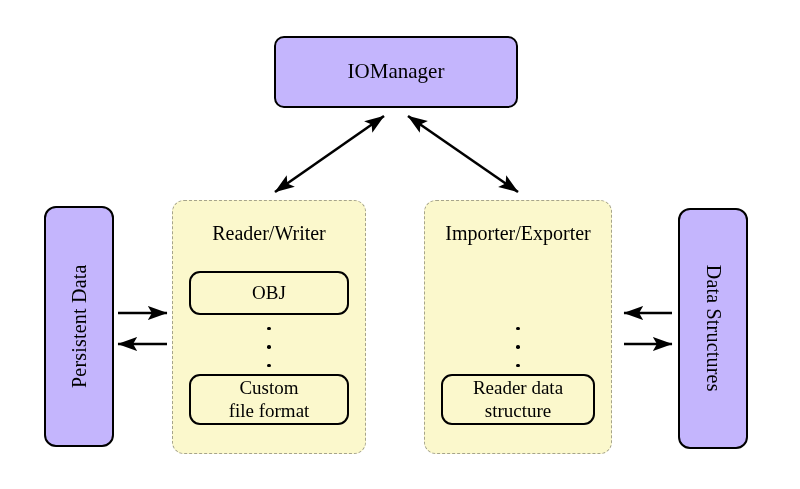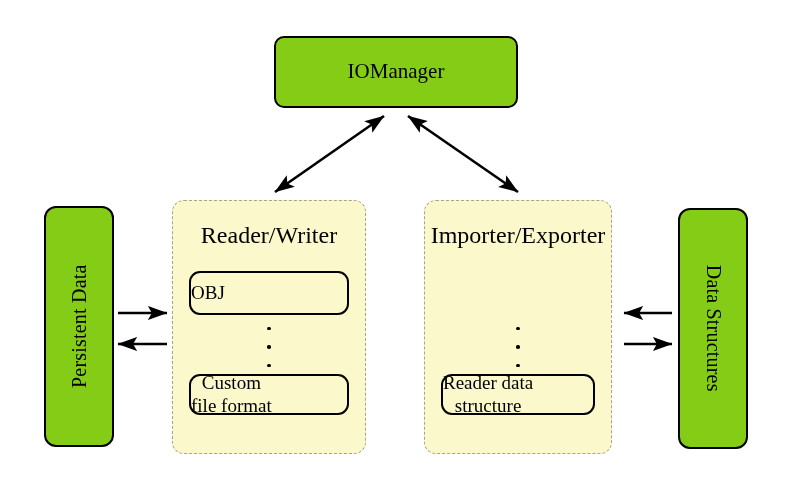--- a/index.html
+++ b/index.html
@@ -23,21 +23,21 @@
     width: 800px;
     height: 489px;
   }
 
   
   .node {
     position: absolute;
     box-sizing: border-box;
     border: 2.4px solid #000000;
     border-radius: 10px;
-    background: #84cc16;
+    background: #c4b5fd;
     display: flex;
     align-items: center;
     justify-content: center;
     text-align: center;
     line-height: 1.22;
   }
 
   
   #io-manager {
     left: 274px;
@@ -88,49 +88,49 @@
     top: 200px;
     width: 188px;
     height: 254px;
   }
   .group-title {
     position: absolute;
     left: 0;
     right: 0;
     top: 21px;
     text-align: center;
-    font-size: 24px;
+    font-size: 20px;
     white-space: nowrap;
   }
 
   
   .inner {
     position: absolute;
     box-sizing: border-box;
     background: #fbf8cc;
     border: 2.6px solid #000000;
     border-radius: 11px;
     display: flex;
     align-items: center;
-    justify-content: flex-start;
+    justify-content: center;
     text-align: center;
     font-size: 19px;
     line-height: 1.2;
   }
   .inner.top {
     left: 16px;
     right: 16px;
     top: 70px;
     height: 44px;
   }
   .inner.bottom {
     left: 16px;
     right: 16px;
     top: 173px;
-    height: 41px;
+    height: 51px;
   }
 
   
   .vdots {
     position: absolute;
     left: 0;
     right: 0;
     top: 126px;
     height: 40px;
     display: flex;

